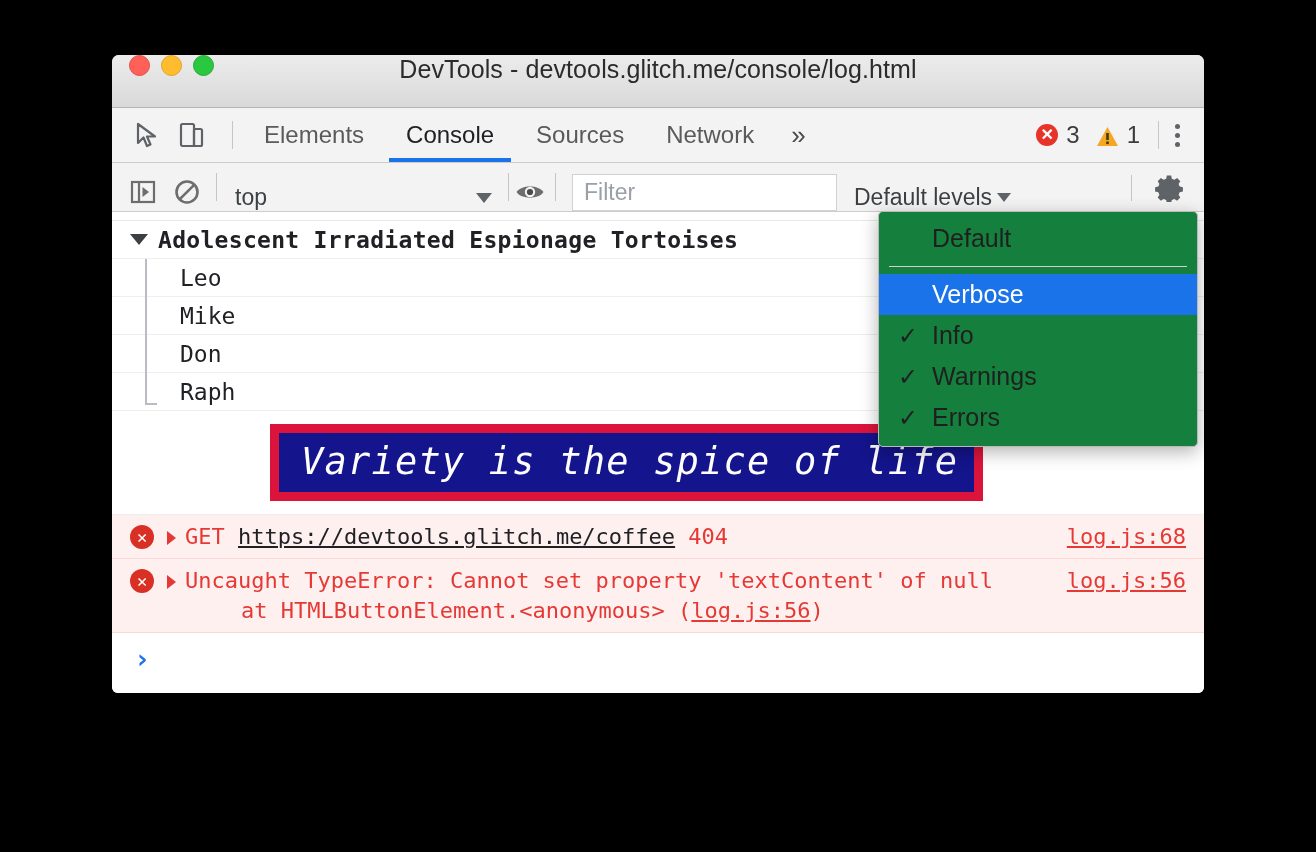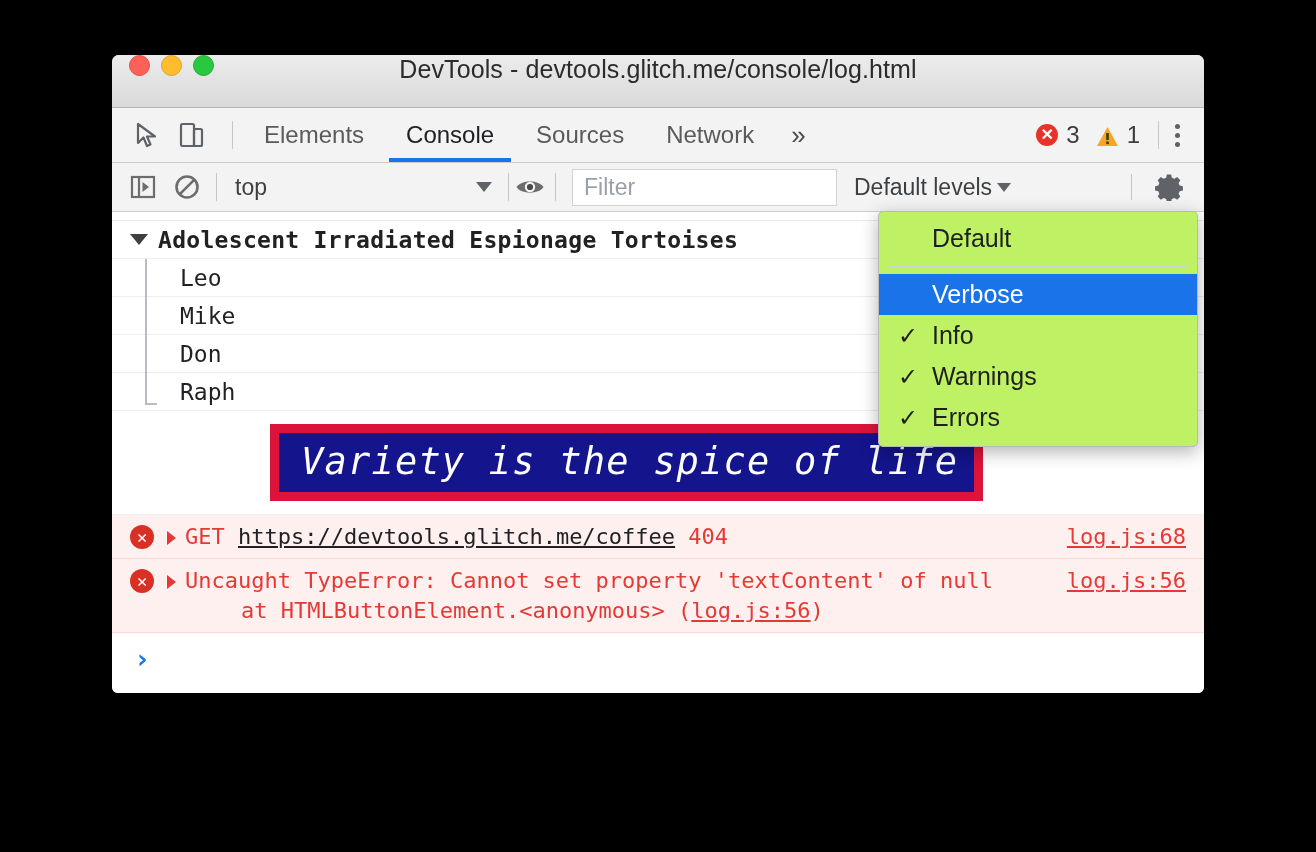--- a/index.html
+++ b/index.html
@@ -72,21 +72,21 @@
     color: #fff; font-size: 16px; line-height: 1; font-weight: bold;
   }
   .badge-warn { width: 23px; height: 21px; position: relative; }
   .kebab { display: flex; flex-direction: column; gap: 4px; padding: 0 10px; }
   .kebab i { width: 5px; height: 5px; border-radius: 50%; background: #5f6368; display: block; }
 
   
   .ctoolbar {
     height: 49px; background: #f3f3f3;
     border-bottom: 1px solid #cdcdcd;
-    display: flex; align-items: center; padding-left: 12px;
+    display: flex; align-items: flex-end; padding-left: 12px;
   }
   .cicon { width: 38px; height: 38px; display: flex; align-items: center; justify-content: center; }
   .ctx-select {
     display: flex; align-items: center; width: 285px; padding-left: 14px;
     font-size: 23px; color: #3c4043; position: relative;
   }
   .ctx-select .caret { margin-left: auto; margin-right: 14px; }
   .caret { width: 0; height: 0; border-left: 8px solid transparent; border-right: 8px solid transparent; border-top: 10px solid #5f6368; }
   .filter-input {
     width: 265px; height: 37px; background: #fff; border: 1px solid #d2d2d2;
@@ -169,21 +169,21 @@
     flex: none; margin-left: 18px; margin-top: 2px;
   }
 
   
   .prompt-row { display: flex; align-items: center; height: 52px; padding-left: 22px; background: #fff; }
   .prompt-chevron { color: #1a73e8; font-size: 27px; font-weight: bold; font-family: "DejaVu Sans Mono", monospace; }
 
   
   .menu {
     position: absolute; left: 878px; top: 211px; width: 320px;
-    background: #bef264;
+    background: #15803d;
     border: 1px solid #b9b9b9;
     border-radius: 5px;
     box-shadow: 0 5px 18px rgba(0,0,0,.3);
     padding: 6px 0 8px 0;
     z-index: 50;
   }
   .menu-item {
     display: flex; align-items: center; height: 41px;
     font-size: 25px; color: #1f1f1f; padding-left: 19px; gap: 12px;
   }

